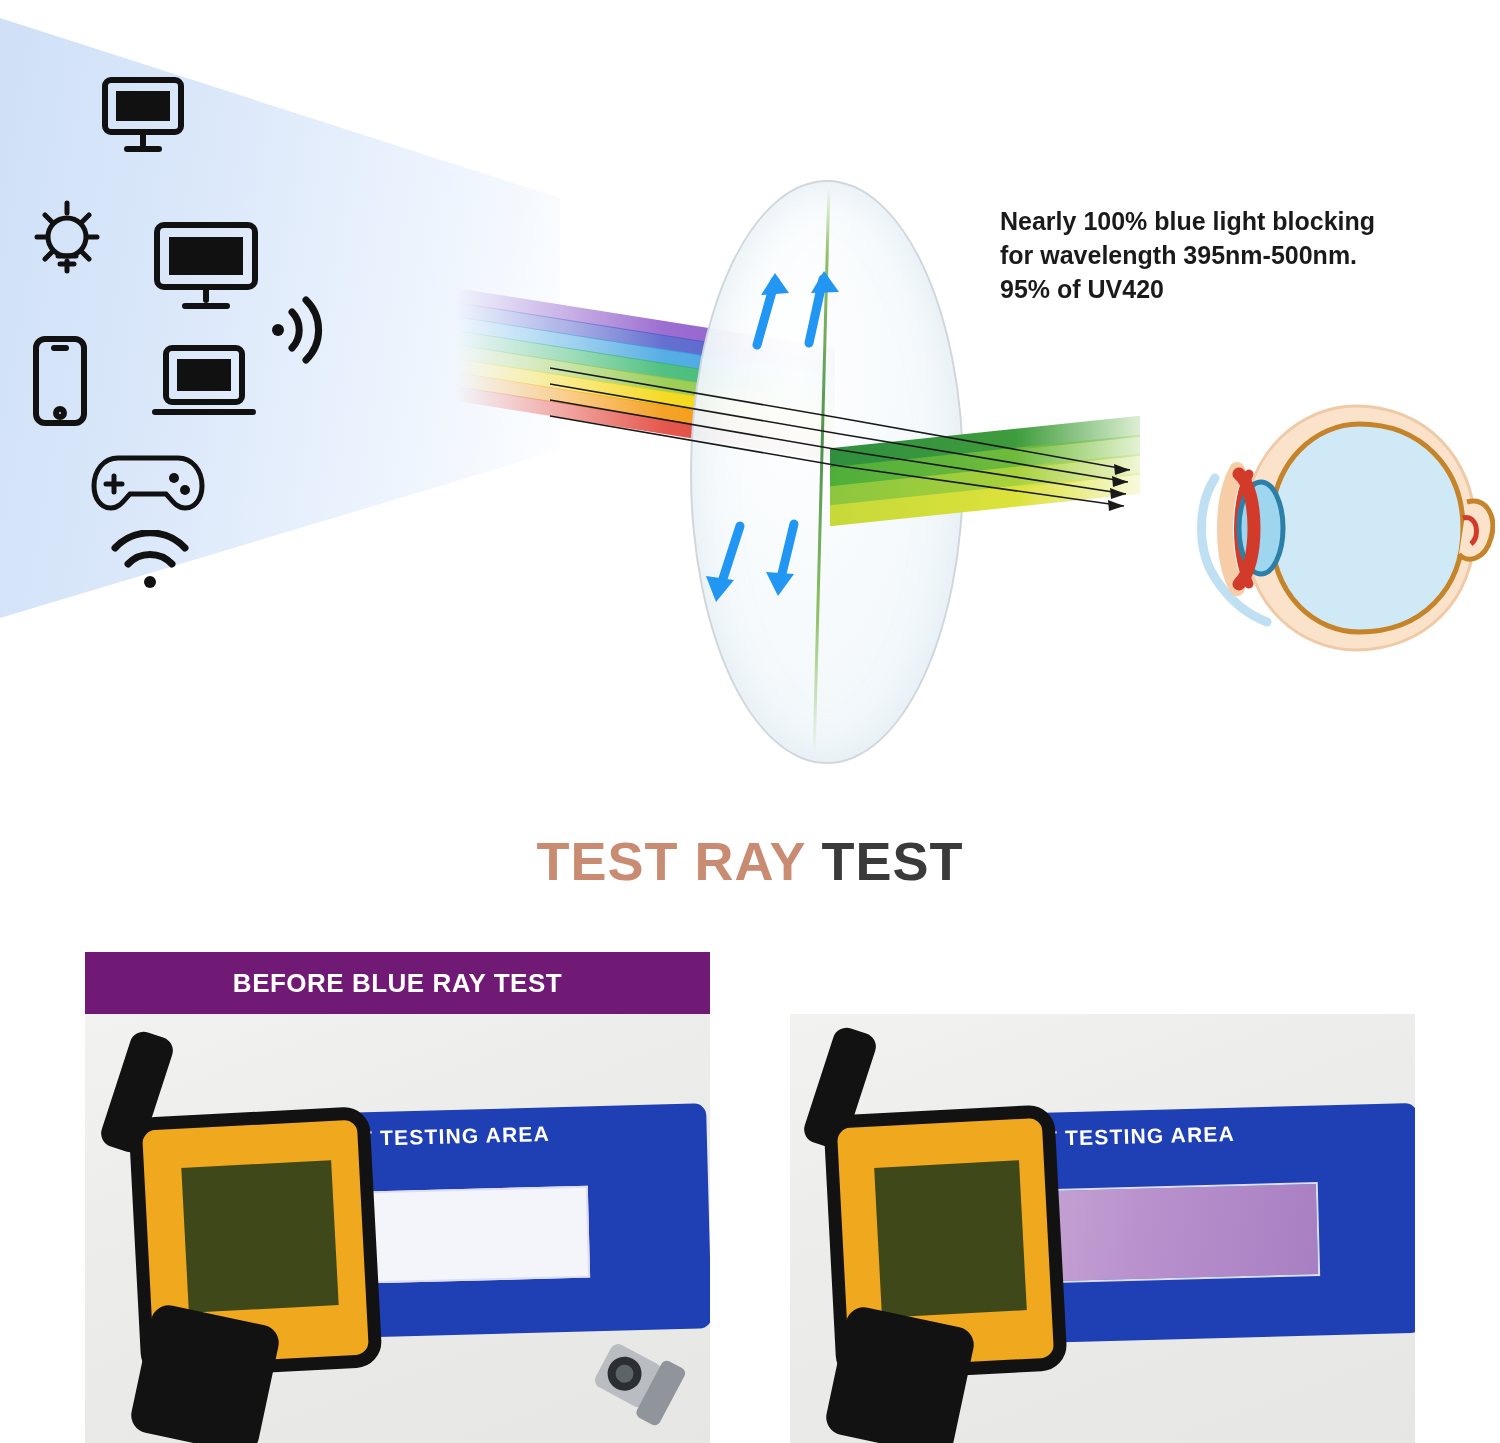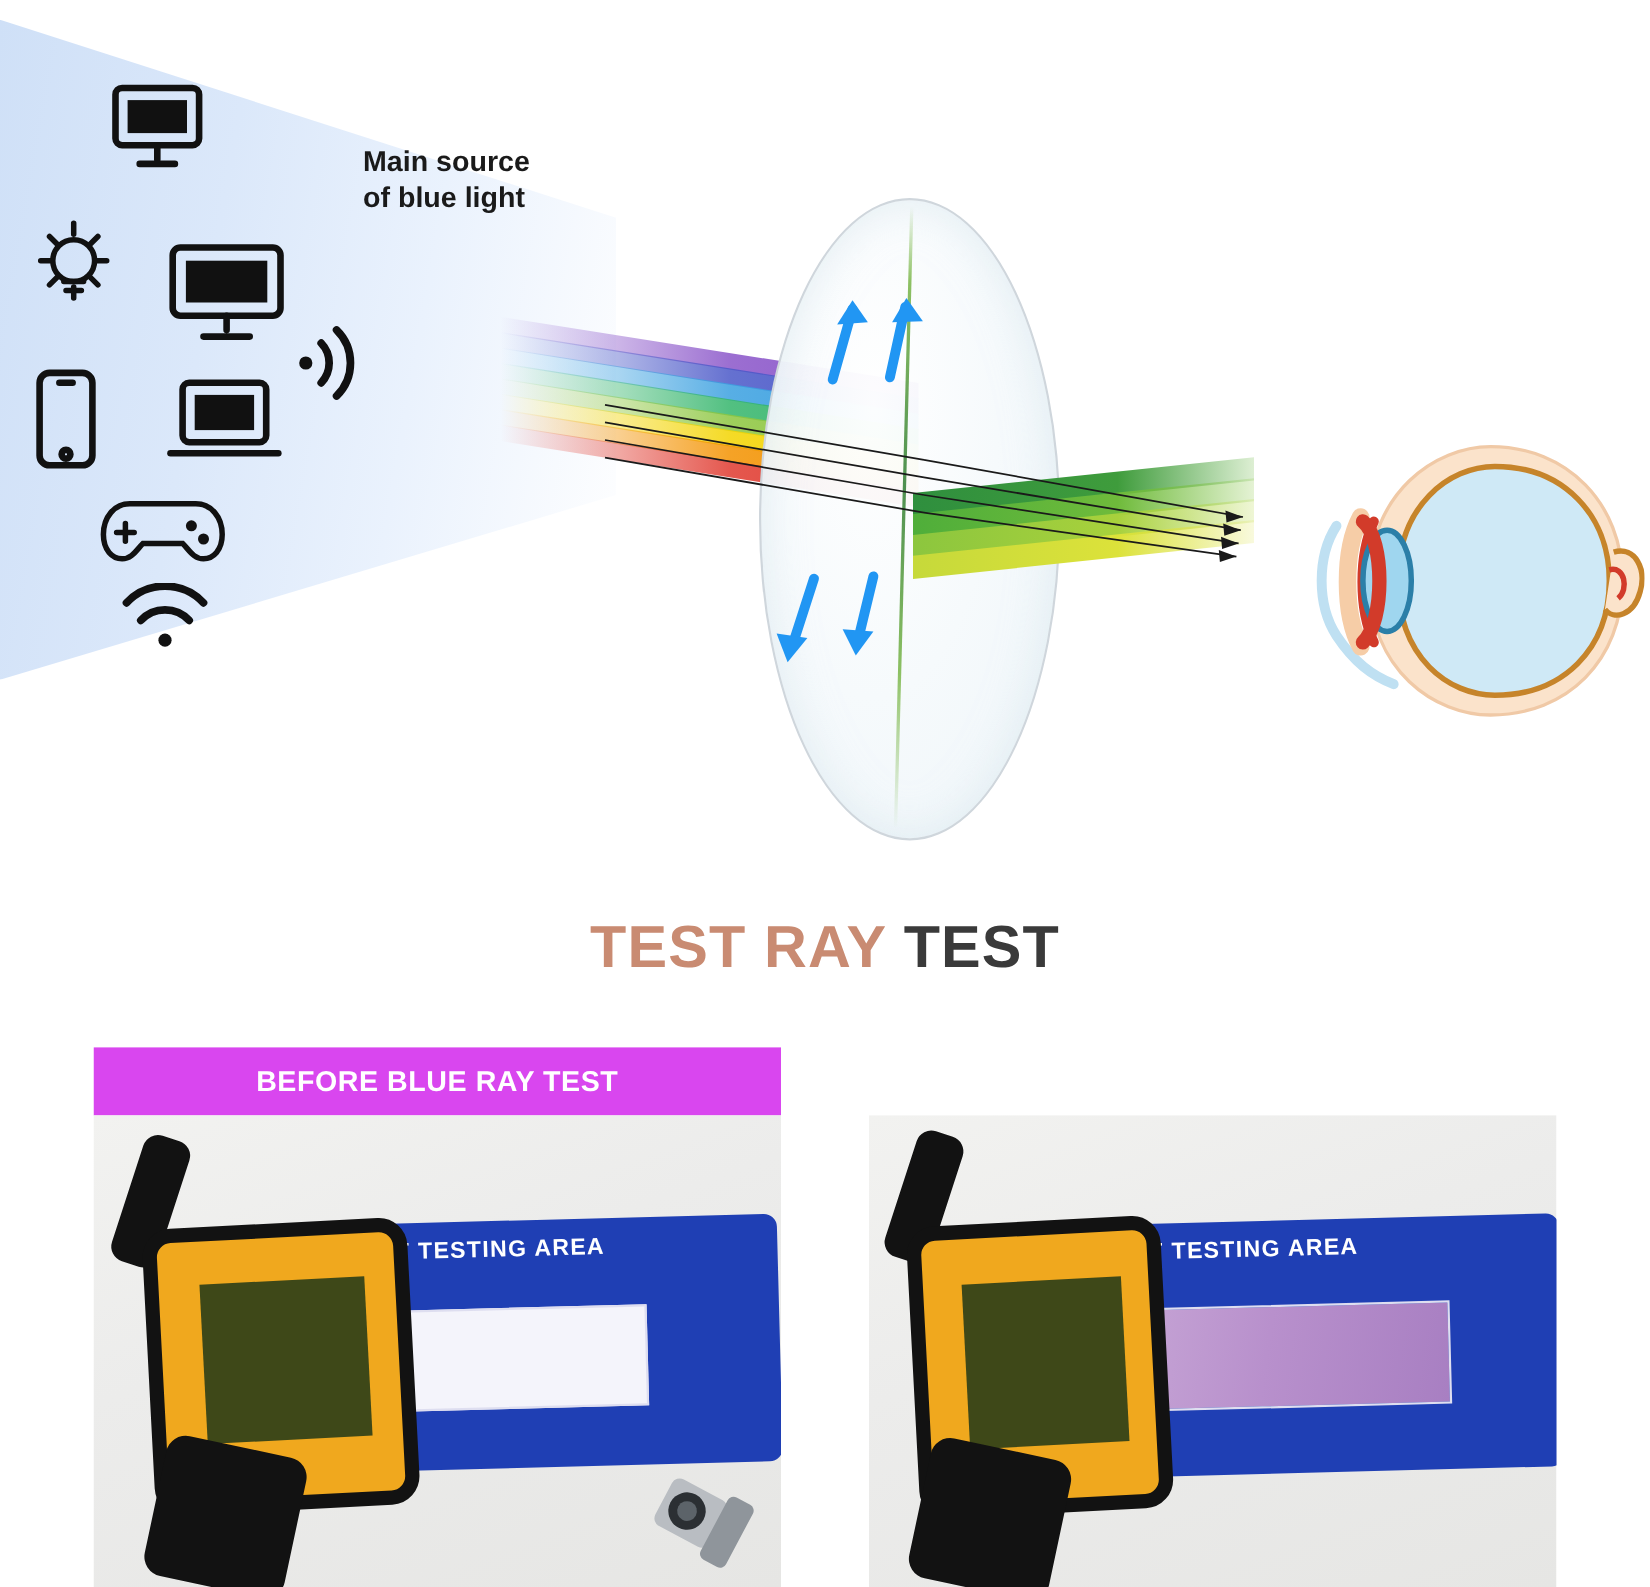--- a/index.html
+++ b/index.html
@@ -49,21 +49,21 @@
 
   
   .title{position:absolute;left:0;top:830px;width:1500px;text-align:center;font-size:54px;font-weight:bold;letter-spacing:1px;}
   .title .a{color:#c98b72;}
   .title .b{color:#3a3a3a;}
 
   
   .photo{position:absolute;top:952px;width:625px;height:491px;overflow:hidden;}
   .photo.left{left:85px;}
   .photo.right{left:790px;}
-  .ph-head{position:absolute;left:0;top:0;width:100%;height:62px;background:#d946ef;
+  .ph-head{position:absolute;left:0;top:0;width:100%;height:62px;background:#701a75;
     display:flex;align-items:center;justify-content:center;color:#ffffff;font-size:26px;font-weight:bold;letter-spacing:.5px;}
   .ph-body{position:absolute;left:0;top:62px;width:100%;height:429px;
     background:linear-gradient(160deg,#f2f2f0 0%,#ececeb 40%,#e6e6e4 100%);}
   .lens-yellow{position:absolute;background:#f0a81e;border:13px solid #121212;border-radius:26px;}
   .lens-dark{position:absolute;background:rgba(36,58,24,.88);}
   .temple{position:absolute;background:#121212;}
 
   
   .card{position:absolute;background:#1f3fb4;border-radius:12px;}
   .card-text{position:absolute;color:#ffffff;font-size:21px;font-weight:bold;letter-spacing:1.2px;white-space:nowrap;}
@@ -141,22 +141,23 @@
 
     <div class="ic" style="left:95px;top:490px;">
       <svg width="110" height="64" viewBox="0 0 110 64" fill="none" stroke="#111" stroke-width="7" stroke-linecap="round">
         <path d="M20 18 A48 48 0 0 1 90 18"></path>
         <path d="M33 34 A30 30 0 0 1 77 34"></path>
         <circle cx="55" cy="52" r="6" fill="#111" stroke="none"></circle>
       </svg>
     </div>
   </div>
 
-  <div class="label l1" style="white-space:pre-line;">Main source
-of blue light</div>
+  <div class="label l3" style="white-space:pre-line;">Nearly 100% blue light blocking
+for wavelength 395nm-500nm.
+95% of UV420</div>
 
   <div class="beam-in">
     <div class="b" style="top:0px;background:linear-gradient(to right,rgba(138,85,201,0) 0%,rgba(138,85,201,.85) 55%,#8a55c9 100%);"></div>
     <div class="b" style="top:14px;background:linear-gradient(to right,rgba(74,88,200,0) 0%,rgba(74,88,200,.85) 55%,#4a58c8 100%);"></div>
     <div class="b" style="top:28px;background:linear-gradient(to right,rgba(58,160,224,0) 0%,rgba(58,160,224,.85) 55%,#3aa0e0 100%);"></div>
     <div class="b" style="top:42px;background:linear-gradient(to right,rgba(52,181,107,0) 0%,rgba(52,181,107,.85) 55%,#34b56b 100%);"></div>
     <div class="b" style="top:56px;background:linear-gradient(to right,rgba(141,198,63,0) 0%,rgba(141,198,63,.85) 55%,#8dc63f 100%);"></div>
     <div class="b" style="top:70px;background:linear-gradient(to right,rgba(243,212,0,0) 0%,rgba(243,212,0,.85) 55%,#f3d400 100%);"></div>
     <div class="b" style="top:84px;background:linear-gradient(to right,rgba(243,146,0,0) 0%,rgba(243,146,0,.85) 55%,#f39200 100%);"></div>
     <div class="b" style="top:98px;background:linear-gradient(to right,rgba(224,58,47,0) 0%,rgba(224,58,47,.85) 55%,#e03a2f 100%);"></div>

